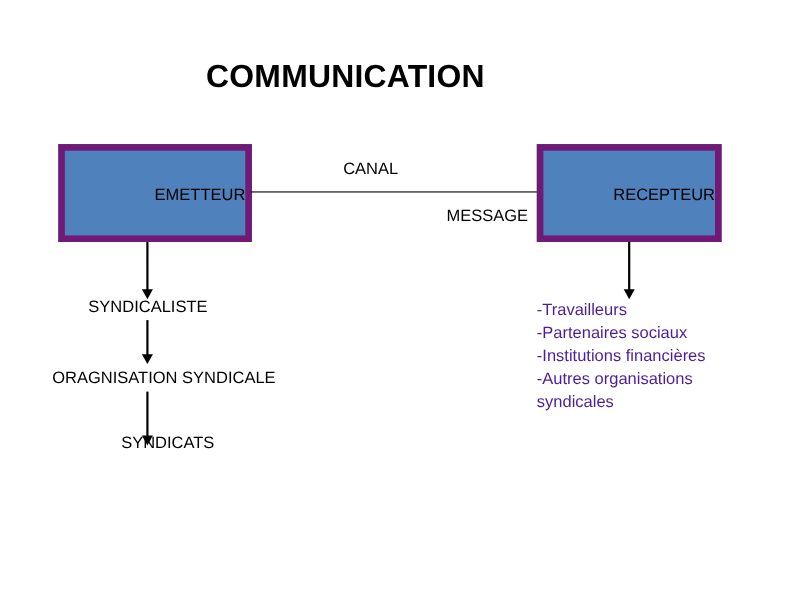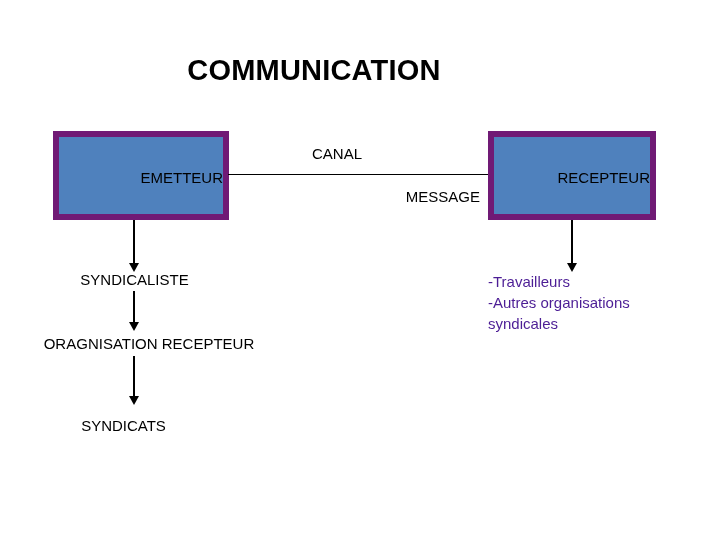--- a/index.html
+++ b/index.html
@@ -143,21 +143,21 @@
   
   .flow-label {
     position: absolute;
     font-size: 15px;
     color: #000000;
     text-align: center;
     white-space: nowrap;
   }
   #label-syndicaliste      { left: 0px;  top: 271px; width: 269px; }
   #label-organisation      { left: 0px;  top: 335px; width: 298px; }
-  #label-syndicats         { left: 0px;  top: 417px; width: 247px; }
+  #label-syndicats         { left: 0px;  top: 394px; width: 247px; padding-left: 29px; }
 
   
   #receiver-list {
     position: absolute;
     left: 488px;
     top: 271px;
     width: 215px;
     font-size: 15px;
     line-height: 21px;
     color: #4c1d95;
@@ -192,33 +192,35 @@
     <div class="head"></div>
   </div>
 
   <div id="label-syndicaliste" class="flow-label">SYNDICALISTE</div>
 
   <div id="arrow-l2" class="arrow">
     <div class="shaft"></div>
     <div class="head"></div>
   </div>
 
-  <div id="label-organisation" class="flow-label">ORAGNISATION RECEPTEUR</div>
+  <div id="label-organisation" class="flow-label">ORAGNISATION SYNDICALE</div>
 
   <div id="arrow-l3" class="arrow">
     <div class="shaft"></div>
     <div class="head"></div>
   </div>
 
   <div id="label-syndicats" class="flow-label">SYNDICATS</div>
 
   <div id="arrow-r1" class="arrow">
     <div class="shaft"></div>
     <div class="head"></div>
   </div>
 
   <div id="receiver-list">
     <div class="r-item">-Travailleurs</div>
+    <div class="r-item">-Partenaires sociaux</div>
+    <div class="r-item">-Institutions financières</div>
     <div class="r-item">-Autres organisations</div>
     <div class="r-item">syndicales</div>
   </div>
 
 </div>
 
 </body></html>

